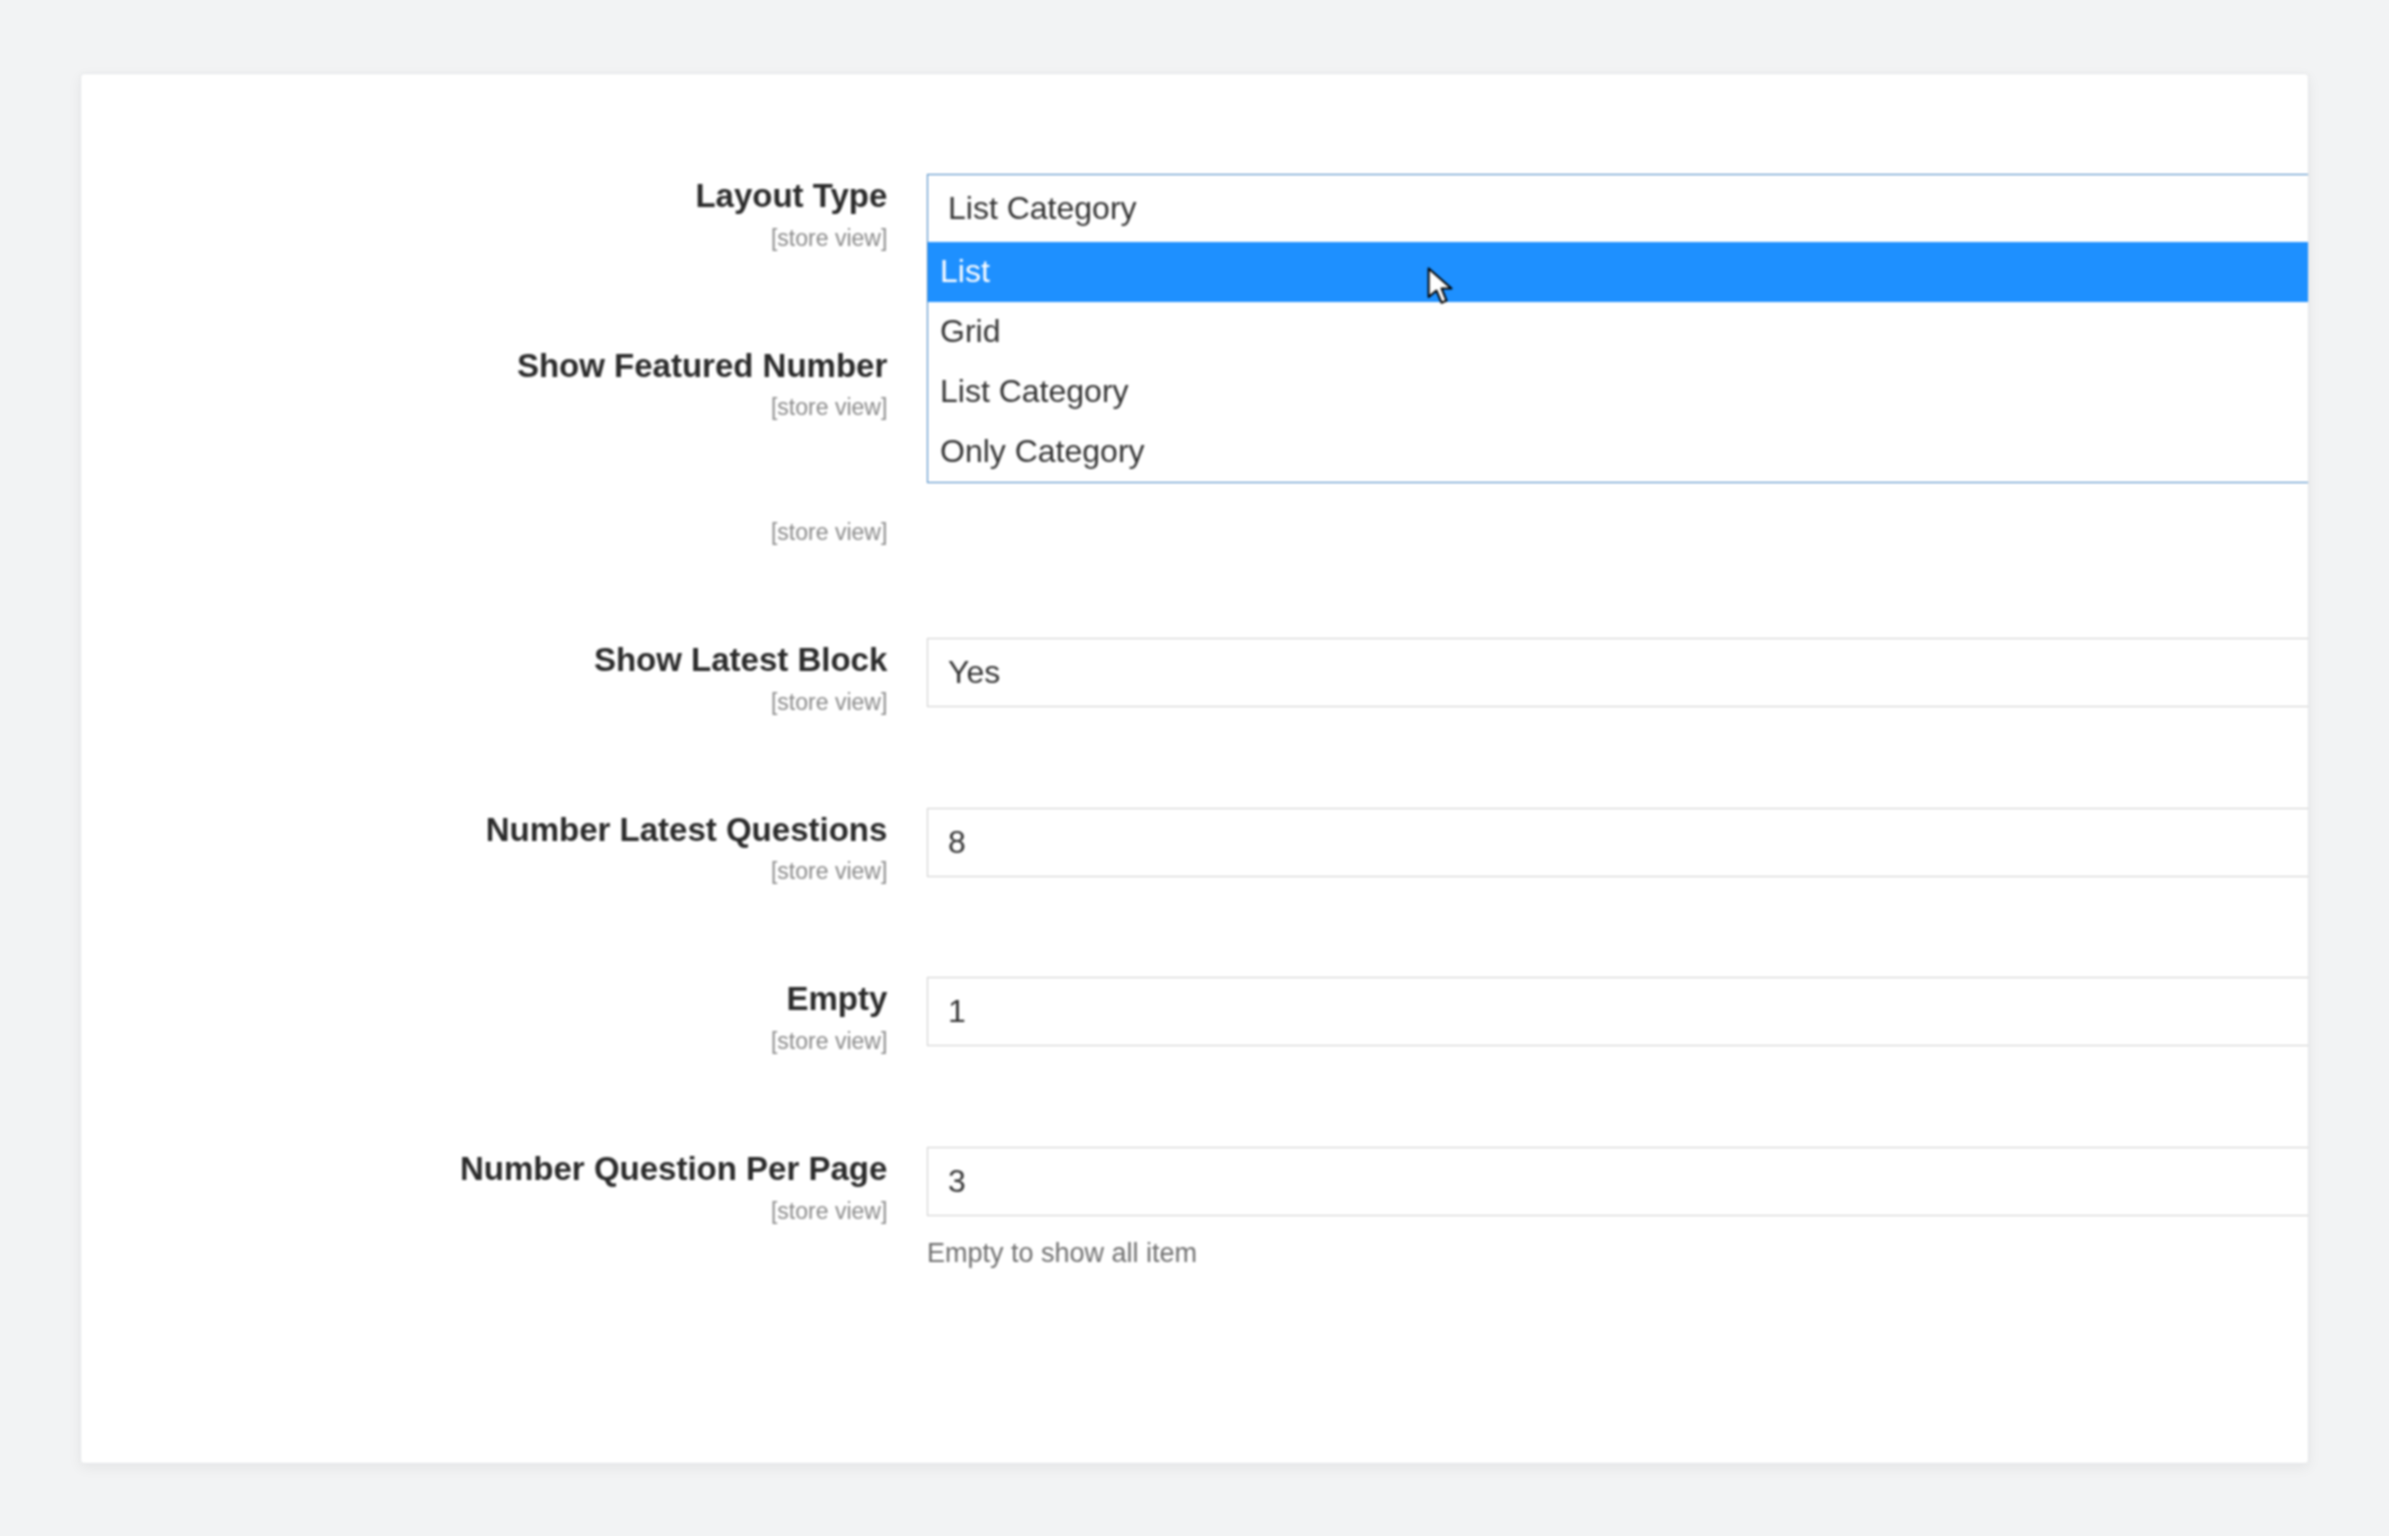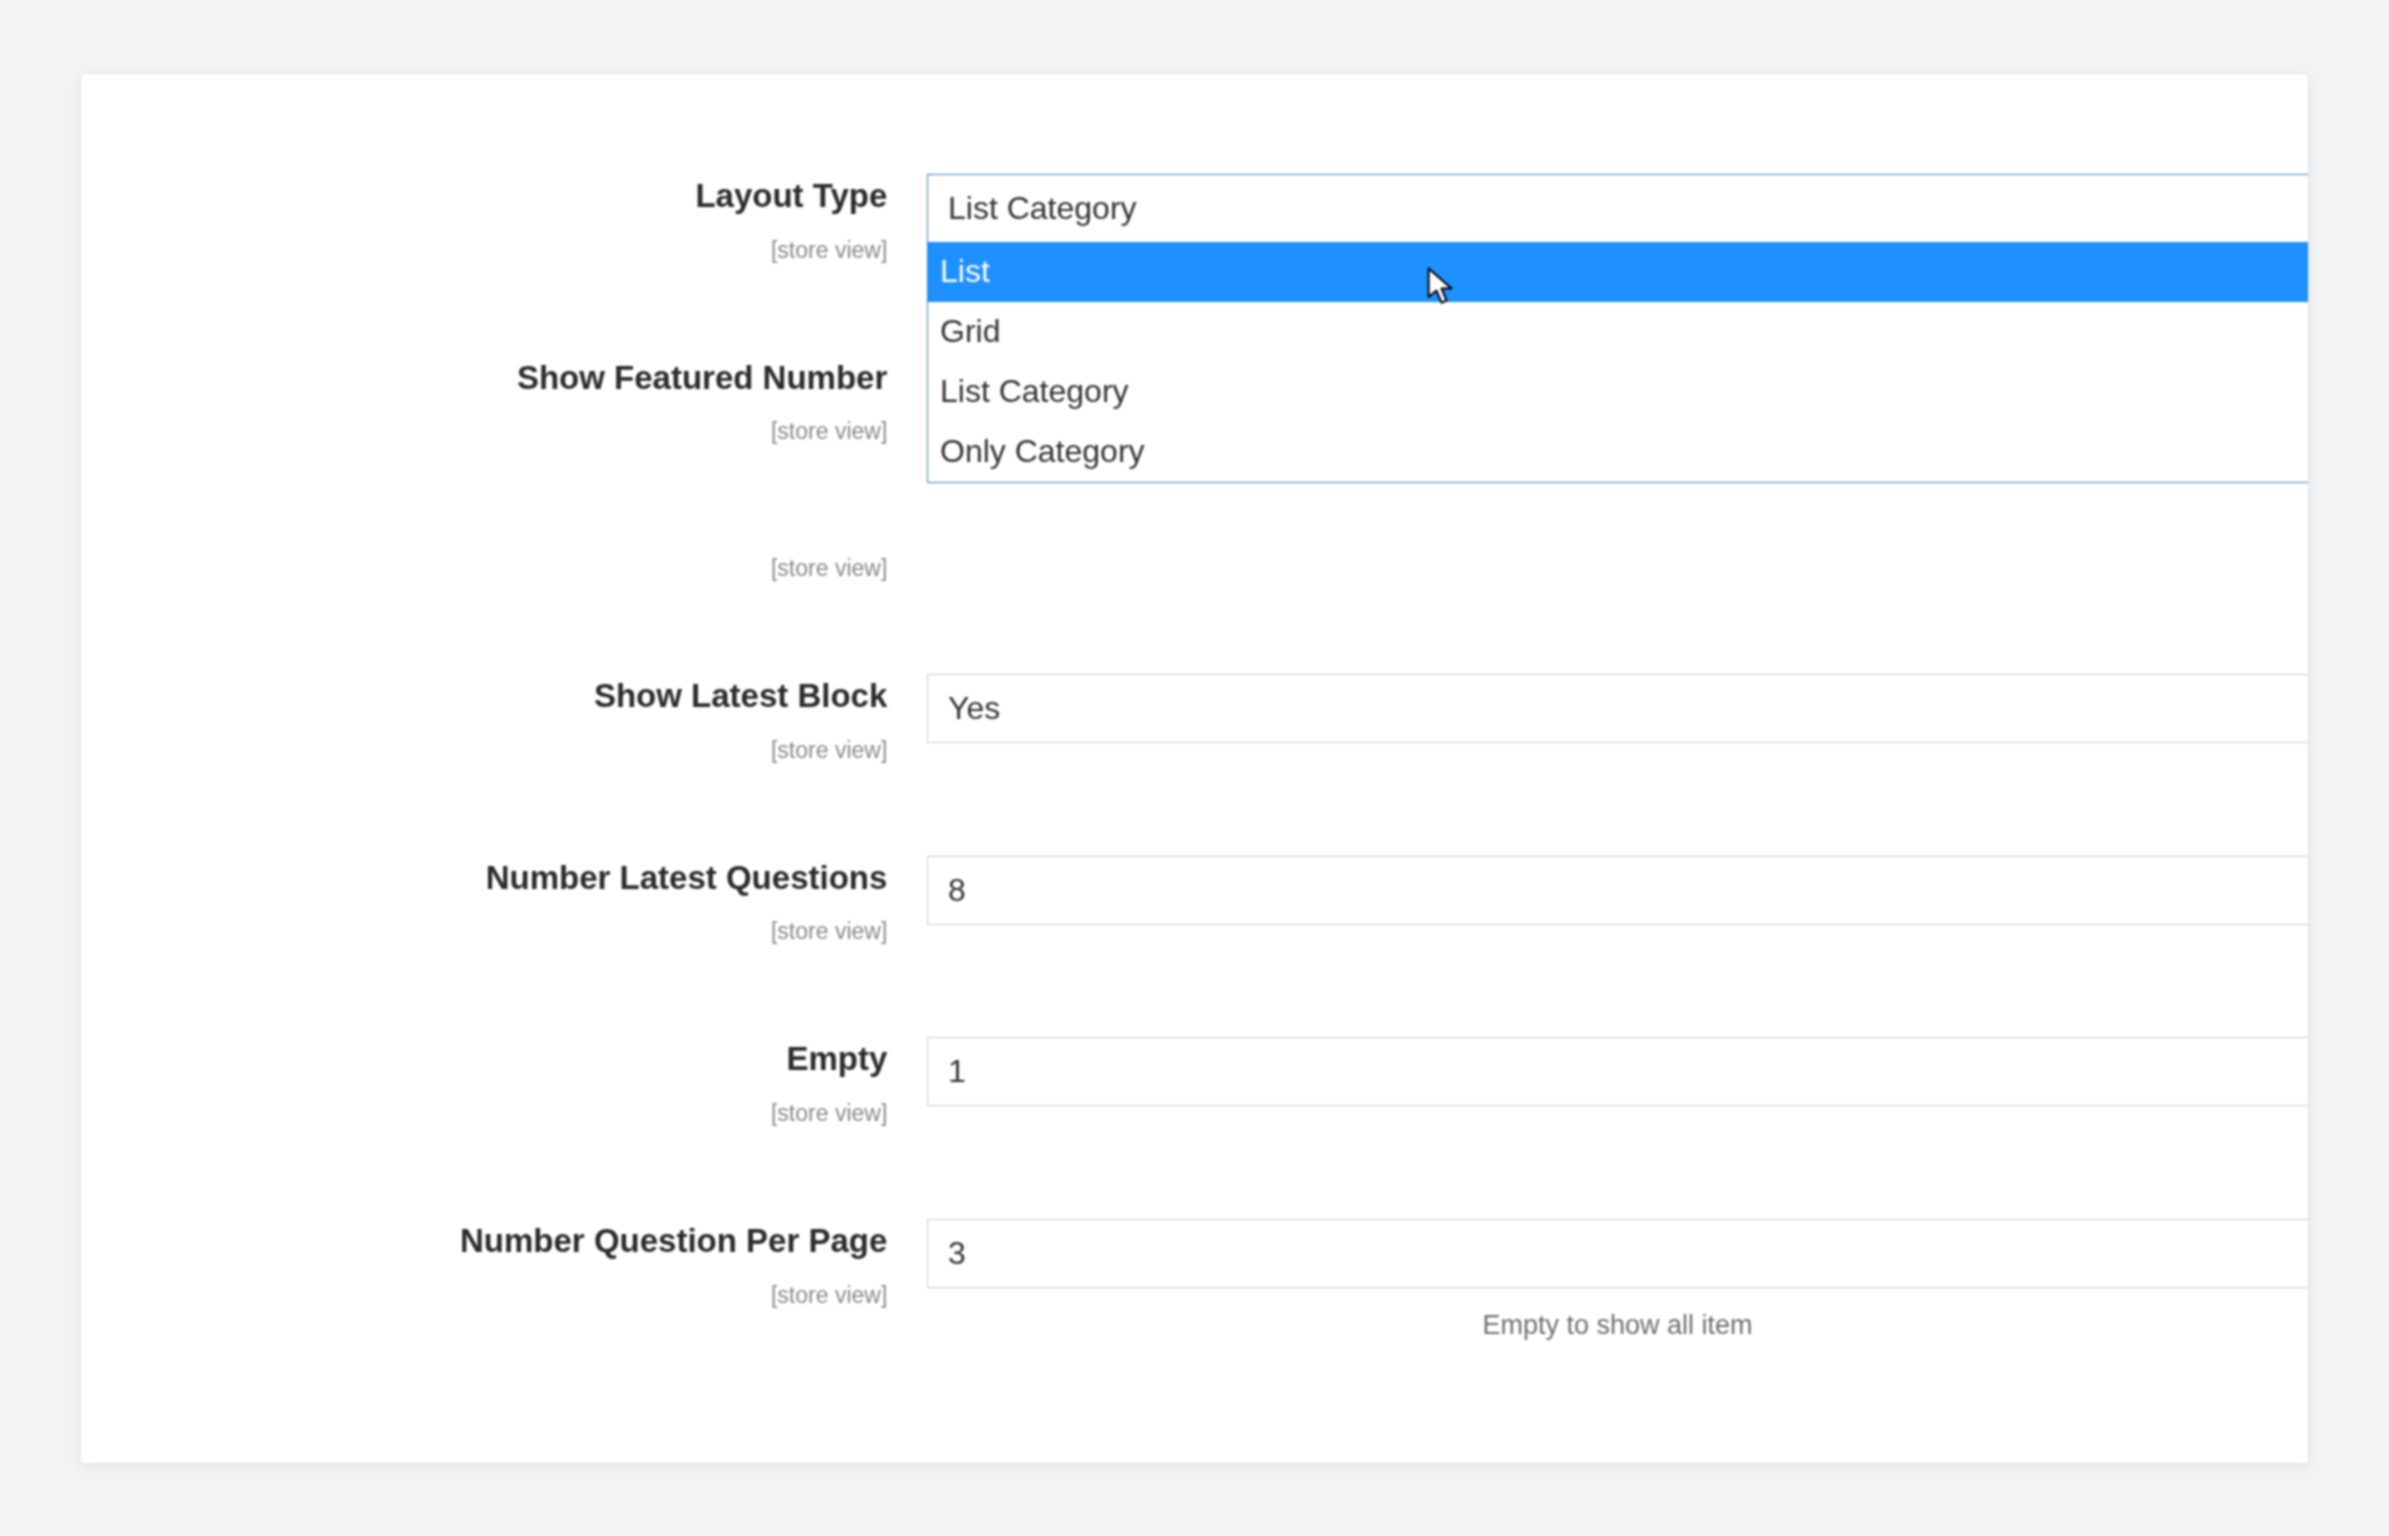--- a/index.html
+++ b/index.html
@@ -60,26 +60,25 @@
   }
   .label-main {
     font-weight: 600;
     font-size: 33px;
     color: #2b2b2b;
   }
   .label-scope {
     display: block;
     font-size: 23px;
     color: var(--scope-color);
-    margin-top: 16px;
+    margin-top: 4px;
   }
   .field-cell {
     position: relative;
     padding-right: 0;
-    text-align: center;
   }
   .text-field, .select-field {
     width: 100%;
     height: 69px;
     border: 1.3px solid var(--field-border);
     background: #fff;
     color: #333;
     font-size: 32px;
     padding: 0 20px;
     border-right: none;      

